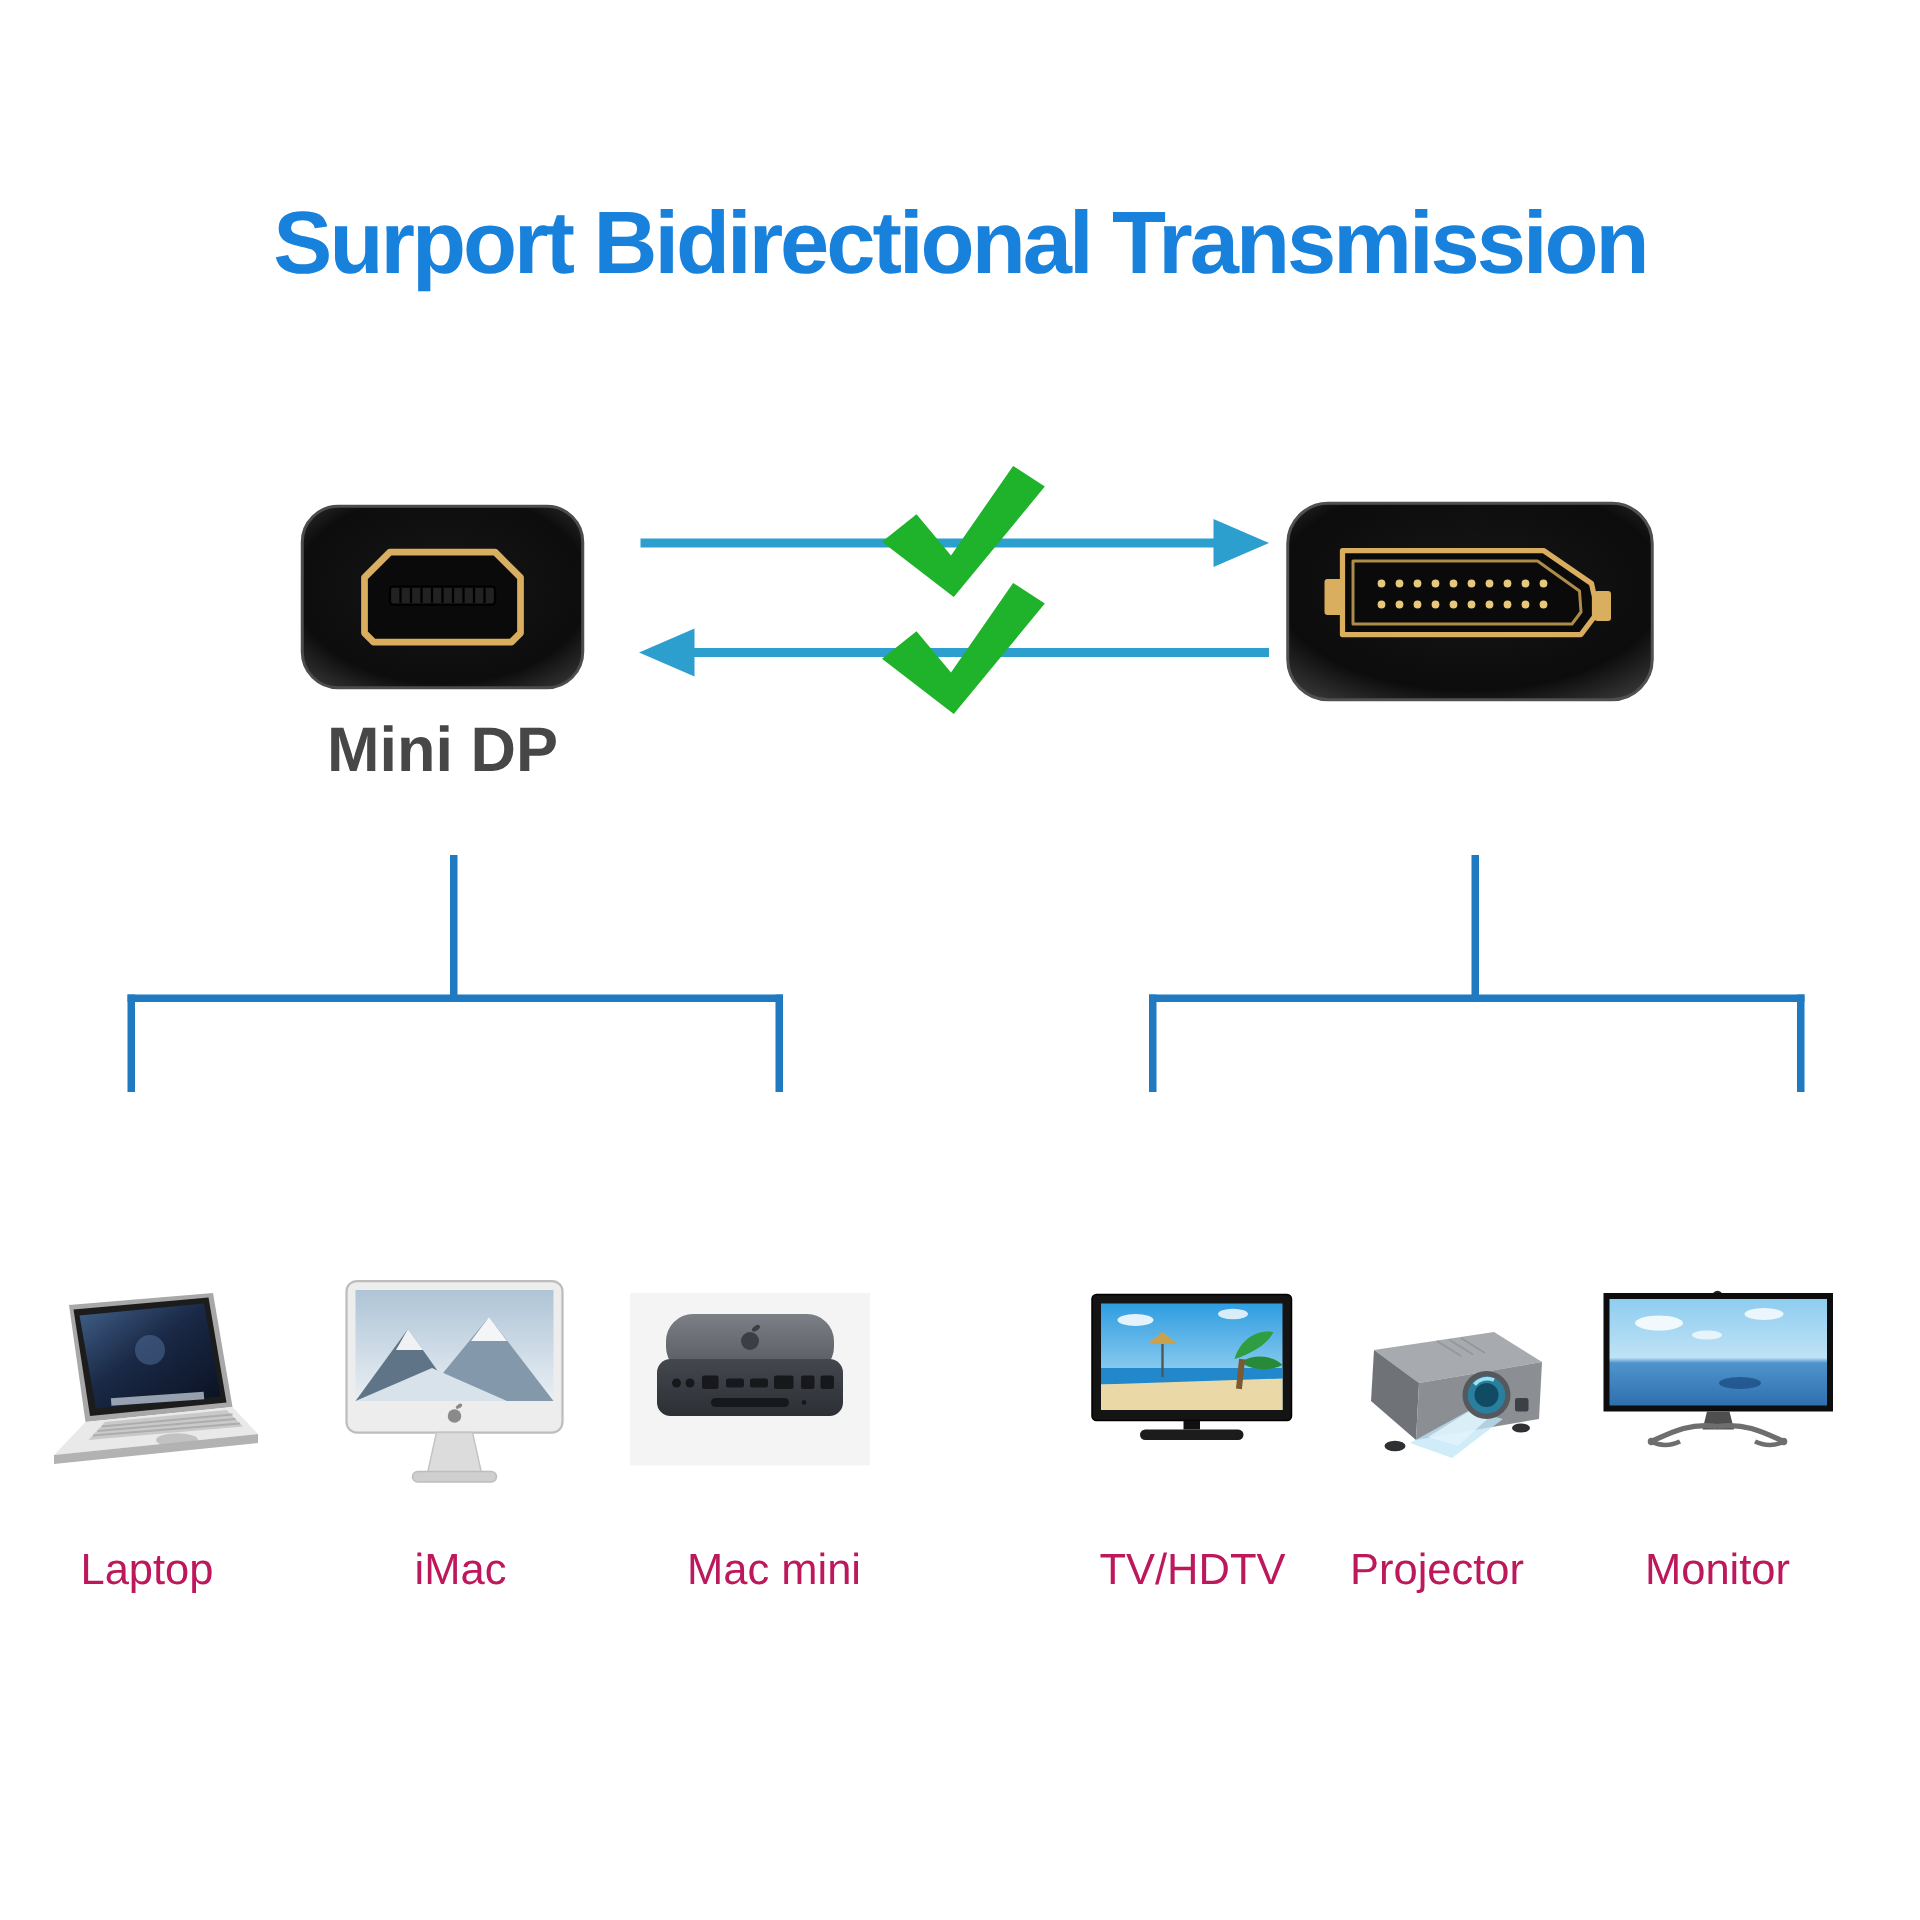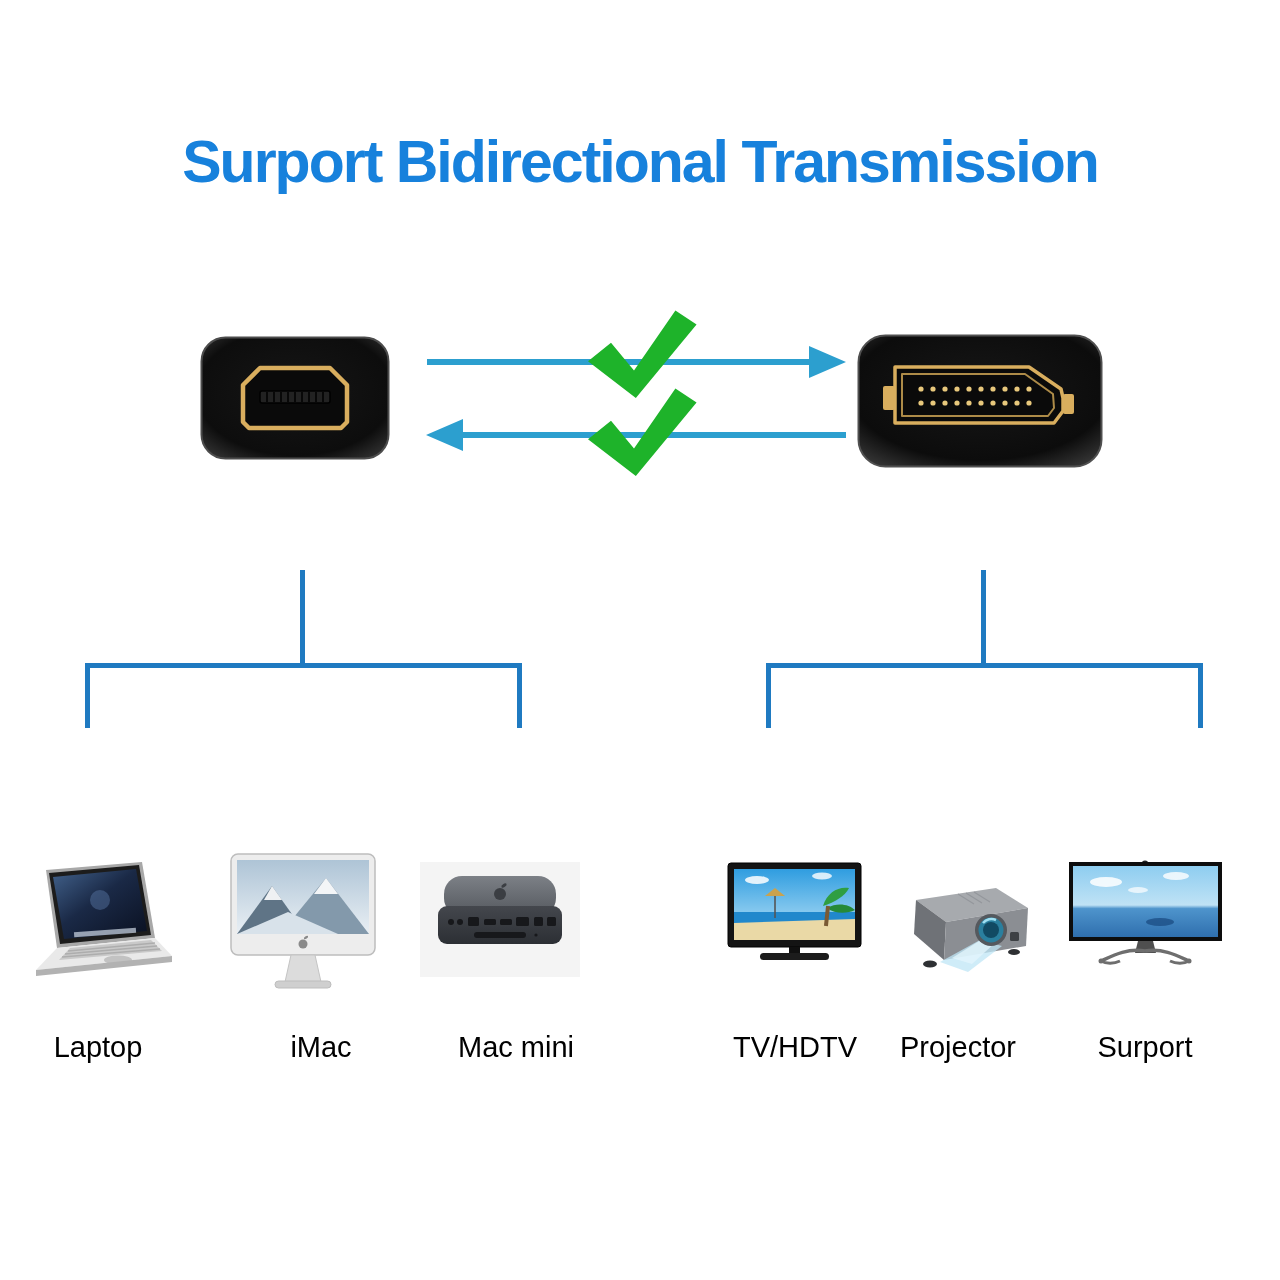--- a/index.html
+++ b/index.html
@@ -9,21 +9,21 @@
   }
   .title{
     position:absolute;top:128px;left:0;width:1280px;text-align:center;
     font-size:59px;font-weight:bold;letter-spacing:-2px;color:#1781dc;margin:0;
   }
   .abs{position:absolute;}
   .conn-label{
     position:absolute;text-align:center;font-weight:bold;font-size:42px;color:#474747;
   }
   .dev-label{
-    position:absolute;top:1031px;text-align:center;font-size:29px;color:#000000;
+    position:absolute;top:1031px;text-align:center;font-size:29px;color:#be185d;
   }
   .stem{position:absolute;width:5px;height:94px;background:#1f7ac1;}
   .bracket{
     position:absolute;height:60px;
     border-top:5px solid #1f7ac1;border-left:5px solid #1f7ac1;border-right:5px solid #1f7ac1;
   }
   svg{display:block;}
 </style>
 </head>
 <body>
@@ -109,20 +109,21 @@
       </g>
       <g transform="translate(163,8) scale(0.92)">
         <polygon points="0,60 25,40 50,70 95,5 118,20 52,100" fill="#1eb32a"></polygon>
       </g>
       <g transform="translate(163,86) scale(0.92)">
         <polygon points="0,60 25,40 50,70 95,5 118,20 52,100" fill="#1eb32a"></polygon>
       </g>
     </svg>
   </div>
 
+  <div class="conn-label" style="left:175px;top:476px;width:240px;">Mini DP</div>
 
   <div class="stem" style="left:300px;top:570px;"></div>
   <div class="bracket" style="left:85px;top:663px;width:427px;"></div>
   <div class="stem" style="left:981px;top:570px;"></div>
   <div class="bracket" style="left:766px;top:663px;width:427px;"></div>
 
   <div class="abs" style="left:22px;top:858px;width:152px;height:132px;">
     <svg width="152" height="132" viewBox="0 0 152 132">
       <defs>
         <linearGradient id="lapScr" x1="0" y1="0" x2="1" y2="1">
@@ -268,19 +269,19 @@
       <ellipse cx="92" cy="62" rx="14" ry="4" fill="#1d4f86" opacity="0.8"></ellipse>
       <polygon points="70,81 85,81 88,93 67,93" fill="#4f4f4f"></polygon>
       <path d="M77,91 C58,88 44,96 33,101 M77,91 C96,88 110,96 121,101" stroke="#6e6e6e" stroke-width="3.5" fill="none"></path>
       <path d="M33,101 C38,104 46,104 52,101 M121,101 C116,104 108,104 102,101" stroke="#6e6e6e" stroke-width="3" fill="none"></path>
       <circle cx="33" cy="101" r="2.5" fill="#6e6e6e"></circle>
       <circle cx="121" cy="101" r="2.5" fill="#6e6e6e"></circle>
     </svg>
   </div>
 
   <div class="dev-label" style="left:28px;width:140px;">Laptop</div>
-  <div class="dev-label" style="left:251px;width:140px;">iMac</div>
+  <div class="dev-label" style="left:237px;width:140px;">iMac</div>
   <div class="dev-label" style="left:446px;width:140px;">Mac mini</div>
   <div class="dev-label" style="left:725px;width:140px;">TV/HDTV</div>
   <div class="dev-label" style="left:888px;width:140px;">Projector</div>
-  <div class="dev-label" style="left:1075px;width:140px;">Surport</div>
+  <div class="dev-label" style="left:1075px;width:140px;">Monitor</div>
 
 </div>
 
 </body></html>

